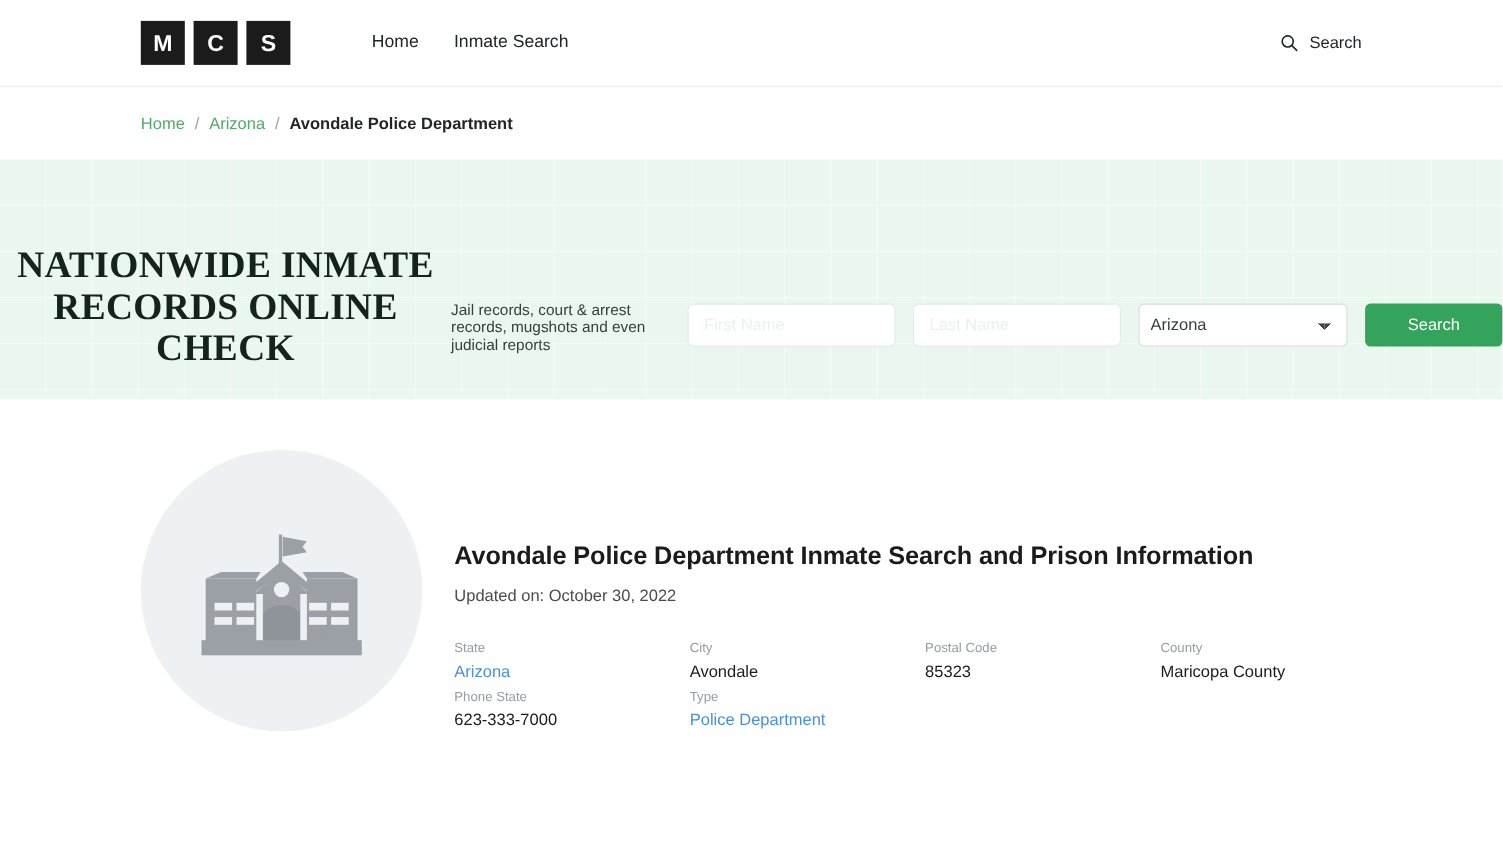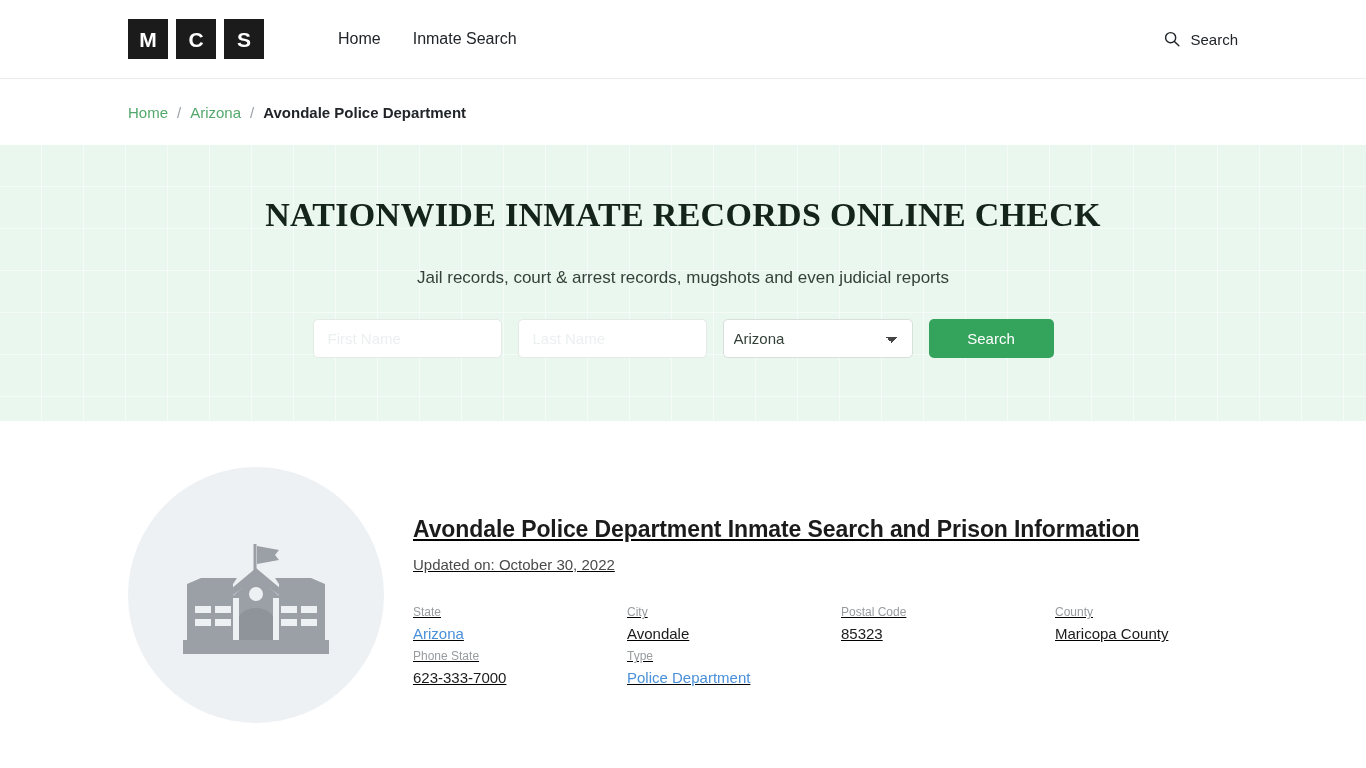--- a/index.html
+++ b/index.html
@@ -93,49 +93,49 @@
     text-decoration: none;
   }
   .breadcrumb .sep {
     color: #9aa0a6;
     margin: 0 9px;
   }
   .breadcrumb .current { color: #212529; font-weight: bold; }
 
   
   .hero {
-    height: 276px;
+    height: 218px;
     background-color: #e9f7ef;
     background-image:
       linear-gradient(to right, rgba(255,255,255,0.55) 1px, transparent 1px),
       linear-gradient(to bottom, rgba(255,255,255,0.55) 1px, transparent 1px);
     background-size: 42px 42px;
     background-position: -1px -1px;
     display: flex;
-    flex-direction: column;
+    flex-direction: row;
     align-items: center;
     justify-content: flex-start;
     padding-top: 51px;
   }
   .hero-title {
     font-family: "Liberation Serif", serif;
     font-weight: bold;
     font-size: 34px;
     color: #14241b;
     letter-spacing: 0.3px;
     margin: 0;
     line-height: 1.1;
     text-align: center;
   }
   .hero-sub {
     margin: 0;
     padding-top: 35px;
-    font-size: 17px;
+    font-size: 14px;
     color: #33413a;
-    text-align: center;
+    text-align: left;
   }
   .search-form {
     margin-top: 31px;
     display: flex;
     align-items: center;
     gap: 16px;
   }
   .field {
     width: 189px;
     height: 39px;
@@ -180,23 +180,22 @@
     border-radius: 5px;
     font-size: 15px;
     font-family: "Liberation Sans", sans-serif;
     cursor: pointer;
   }
 
   
   .main {
     padding: 12px 128px;
     display: flex;
-    align-items: center;
+    align-items: flex-end;
     padding-top: 46px;
-    text-decoration: underline;
   }
   .thumb-wrap {
     width: 256px;
     height: 256px;
     flex: 0 0 256px;
     border-radius: 50%;
     background: #eef1f4;
     display: flex;
     align-items: center;
     justify-content: center;

